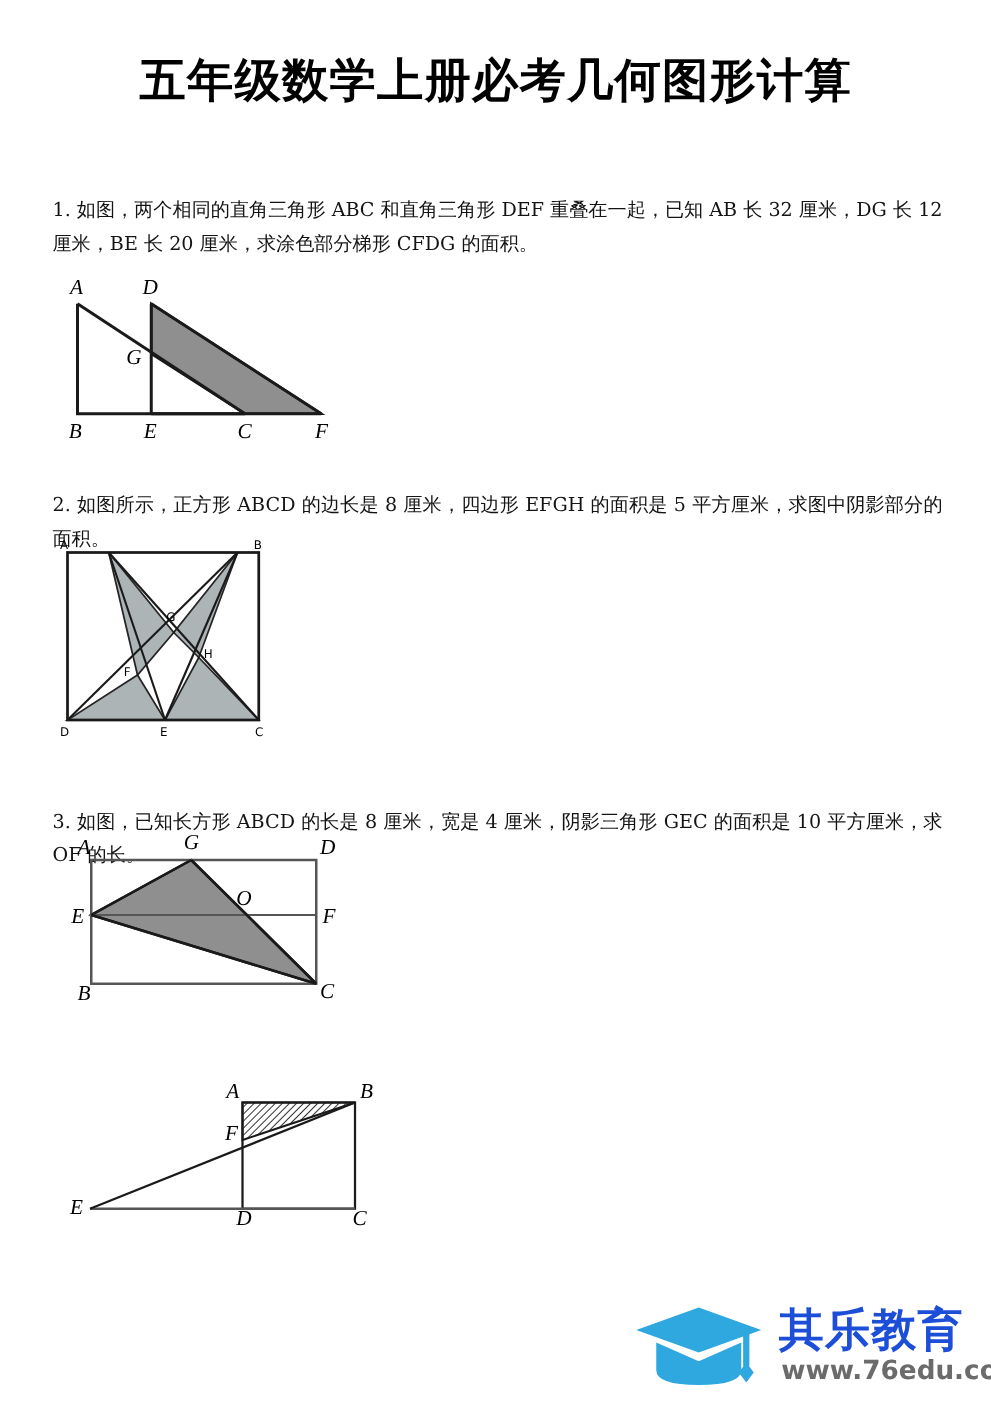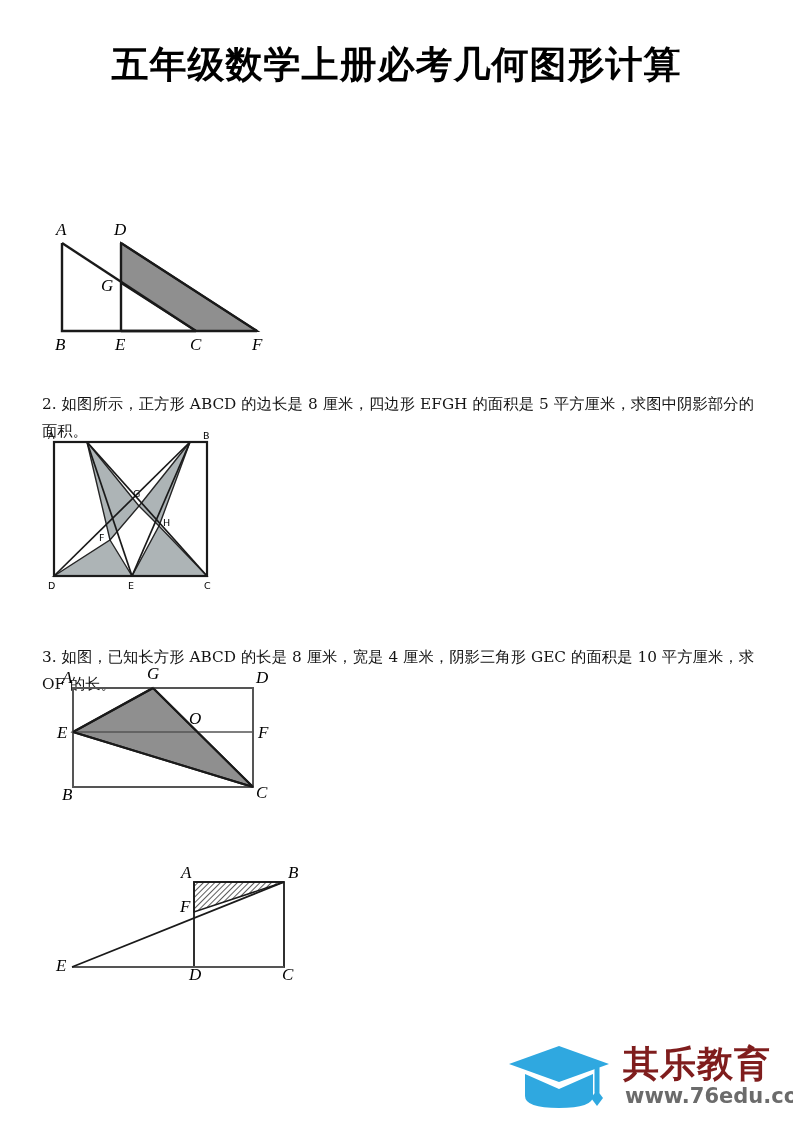--- a/index.html
+++ b/index.html
@@ -87,21 +87,21 @@
     height: 80px;
   }
   .logo .brand {
     position: absolute;
     left: 118px;
     top: 2px;
     font-family: "DejaVu Sans", "Liberation Sans", sans-serif;
     font-weight: bold;
     font-size: 36px;
     letter-spacing: 1px;
-    color: #7f1d1d;
+    color: #1d4ed8;
     white-space: nowrap;
   }
   .logo .url {
     position: absolute;
     left: 120px;
     top: 46px;
     font-family: "DejaVu Sans", "Liberation Sans", sans-serif;
     font-weight: bold;
     font-size: 21px;
     letter-spacing: 0px;
@@ -130,20 +130,21 @@
   }
 </style>
 </head>
 <body>
 
 <div class="page">
 
   <div class="title">五年级数学上册必考几何图形计算</div>
 
 
+  <div class="qtext q1">1. 如图，两个相同的直角三角形 ABC 和直角三角形 DEF 重叠在一起，已知 AB 长 32 厘米，DG 长 12 厘米，BE 长 20 厘米，求涂色部分梯形 CFDG 的面积。</div>
 
   <div class="fig fig1">
     <svg width="250" height="135" viewBox="0 0 250 135">
 
       <polygon points="77,25 213,113 152,113 77,65" fill="#8f8f8f" stroke="#1a1a1a" stroke-width="2"></polygon>
 
       <polyline points="18,25 18,113 152,113" fill="none" stroke="#1a1a1a" stroke-width="2.4"></polyline>
       <line x1="18" y1="25" x2="152" y2="113" stroke="#1a1a1a" stroke-width="2.4"></line>
 
       <line x1="77" y1="25" x2="77" y2="113" stroke="#1a1a1a" stroke-width="2.4"></line>

